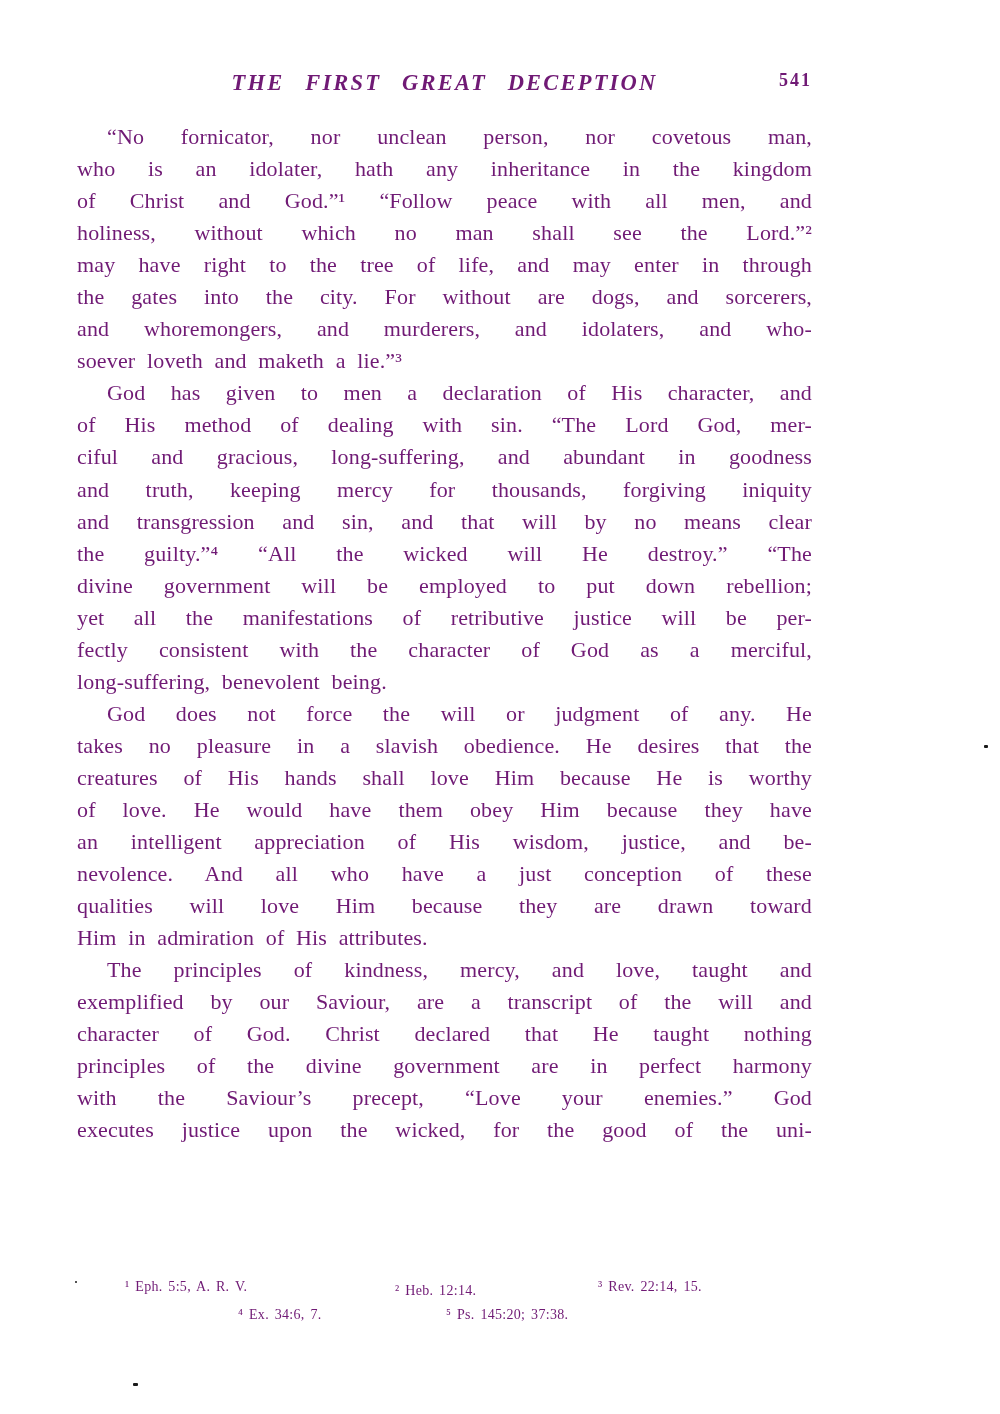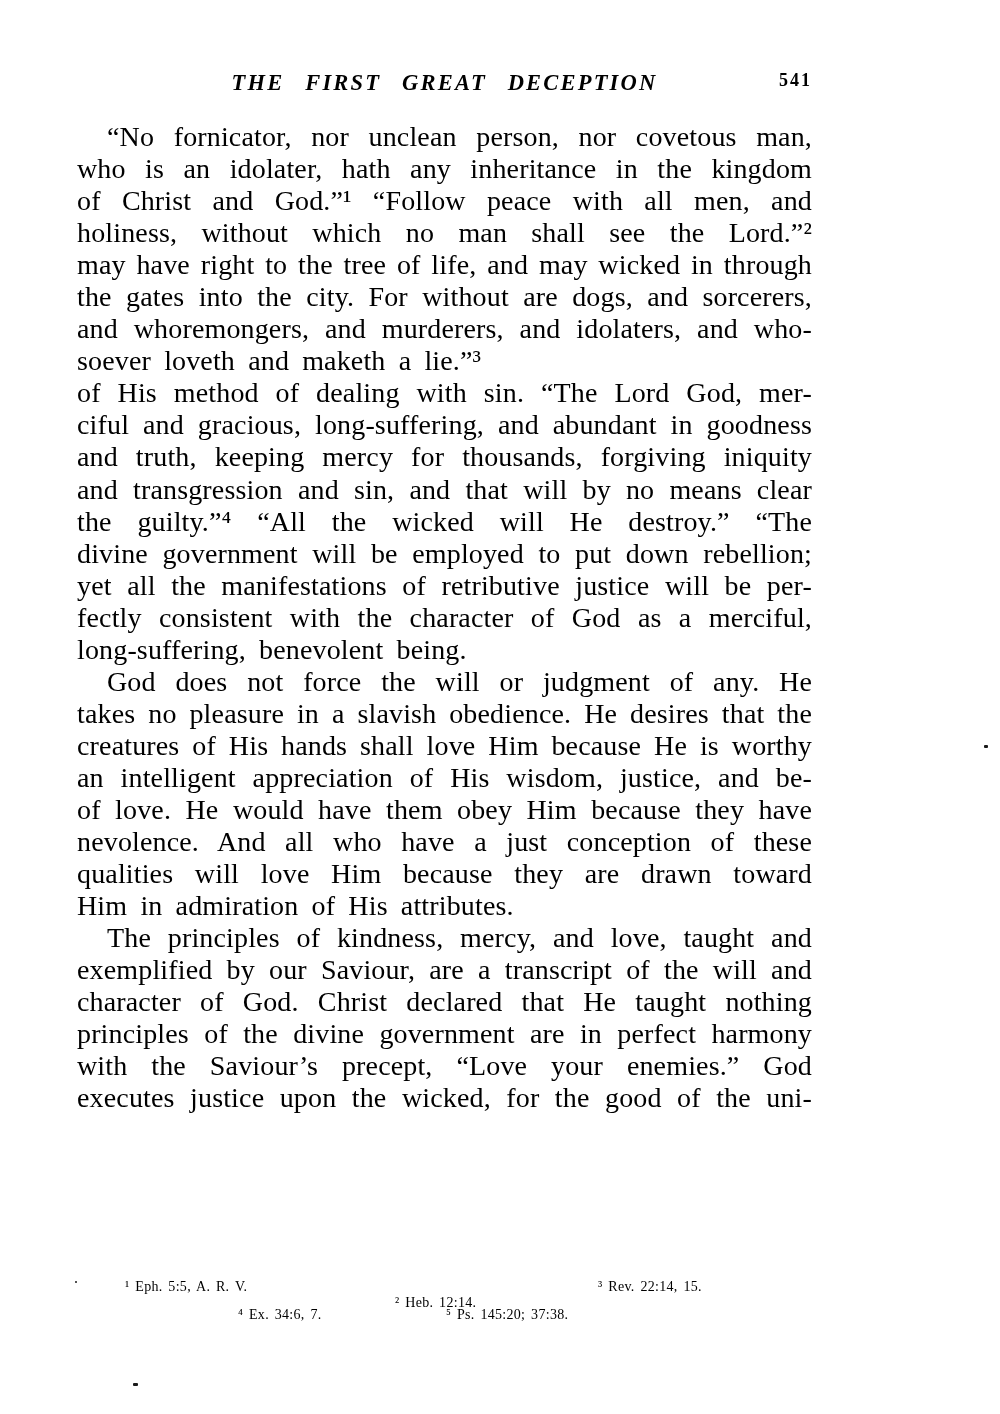--- a/index.html
+++ b/index.html
@@ -1,21 +1,21 @@
 <!DOCTYPE html>
 <html><head>
 <meta charset="utf-8">
 <style>
   html, body { margin: 0; padding: 0; background: #ffffff; }
   .page {
     position: relative;
     width: 1000px;
     height: 1408px;
     background: #ffffff;
-    color: #000000;
+    color: #701a75;
     font-family: "Liberation Serif", "DejaVu Serif", serif;
     overflow: hidden;
   }
   
   .running-header {
     position: absolute;
     top: 70px;
     left: 77px;
     width: 735px;
     height: 30px;
@@ -37,21 +37,21 @@
     font-size: 18px;
     letter-spacing: 2px;
     font-weight: 600;
   }
   
   .body-text {
     position: absolute;
     top: 121px;
     left: 77px;
     width: 735px;
-    font-size: 28px;
+    font-size: 22px;
     line-height: 32.05px;
     letter-spacing: 0.15px;
   }
   .line {
     text-align: justify;
     text-align-last: justify;
   }
   .line.para-end {
     text-align-last: left;
     word-spacing: 6px;
@@ -65,21 +65,21 @@
     left: 77px;
     top: 1279px;
     width: 735px;
     height: 60px;
     font-size: 14px;
     letter-spacing: 0.3px;
     word-spacing: 2px;
   }
   .fn { position: absolute; white-space: nowrap; }
   .fn-r1-1 { left: 48px;  top: 0; }
-  .fn-r1-2 { left: 318px; top: 16px; }
+  .fn-r1-2 { left: 318px; top: 4px; }
   .fn-r1-3 { left: 521px; top: 0; }
   .fn-r2-1 { left: 161px; top: 28px; }
   .fn-r2-2 { left: 369px; top: 28px; }
   
   .speck { position: absolute; background: #1a1a1a; border-radius: 1px; }
   .speck-1 { left: 984px; top: 745px;  width: 4px; height: 3px; }
   .speck-2 { left: 133px; top: 1383px; width: 5px; height: 3px; }
   .speck-3 { left: 75px;  top: 1281px; width: 2px; height: 2px; }
 </style>
 </head>
@@ -90,38 +90,39 @@
   <div class="running-header">
     <span class="header-title">THE FIRST GREAT DECEPTION</span>
     <span class="page-number">541</span>
   </div>
 
   <div class="body-text" id="body-text">
       <div class="line indent">“No fornicator, nor unclean person, nor covetous man,</div>
       <div class="line">who is an idolater, hath any inheritance in the kingdom</div>
       <div class="line">of Christ and God.”¹ “Follow peace with all men, and</div>
       <div class="line">holiness, without which no man shall see the Lord.”²</div>
-      <div class="line">may have right to the tree of life, and may wicked in through</div>
+      <div class="line">may have right to the tree of life, and may enter in through</div>
       <div class="line">the gates into the city. For without are dogs, and sorcerers,</div>
       <div class="line">and whoremongers, and murderers, and idolaters, and who-</div>
       <div class="line para-end">soever loveth and maketh a lie.”³</div>
+      <div class="line indent">God has given to men a declaration of His character, and</div>
       <div class="line">of His method of dealing with sin. “The Lord God, mer-</div>
       <div class="line">ciful and gracious, long-suffering, and abundant in goodness</div>
       <div class="line">and truth, keeping mercy for thousands, forgiving iniquity</div>
       <div class="line">and transgression and sin, and that will by no means clear</div>
       <div class="line">the guilty.”⁴ “All the wicked will He destroy.” “The</div>
       <div class="line">divine government will be employed to put down rebellion;</div>
       <div class="line">yet all the manifestations of retributive justice will be per-</div>
       <div class="line">fectly consistent with the character of God as a merciful,</div>
       <div class="line para-end">long-suffering, benevolent being.</div>
       <div class="line indent">God does not force the will or judgment of any. He</div>
       <div class="line">takes no pleasure in a slavish obedience. He desires that the</div>
       <div class="line">creatures of His hands shall love Him because He is worthy</div>
+      <div class="line">of love. He would have them obey Him because they have</div>
       <div class="line">an intelligent appreciation of His wisdom, justice, and be-</div>
-      <div class="line">of love. He would have them obey Him because they have</div>
       <div class="line">nevolence. And all who have a just conception of these</div>
       <div class="line">qualities will love Him because they are drawn toward</div>
       <div class="line para-end">Him in admiration of His attributes.</div>
       <div class="line indent">The principles of kindness, mercy, and love, taught and</div>
       <div class="line">exemplified by our Saviour, are a transcript of the will and</div>
       <div class="line">character of God. Christ declared that He taught nothing</div>
       <div class="line">principles of the divine government are in perfect harmony</div>
       <div class="line">with the Saviour’s precept, “Love your enemies.” God</div>
       <div class="line">executes justice upon the wicked, for the good of the uni-</div>
     </div>

